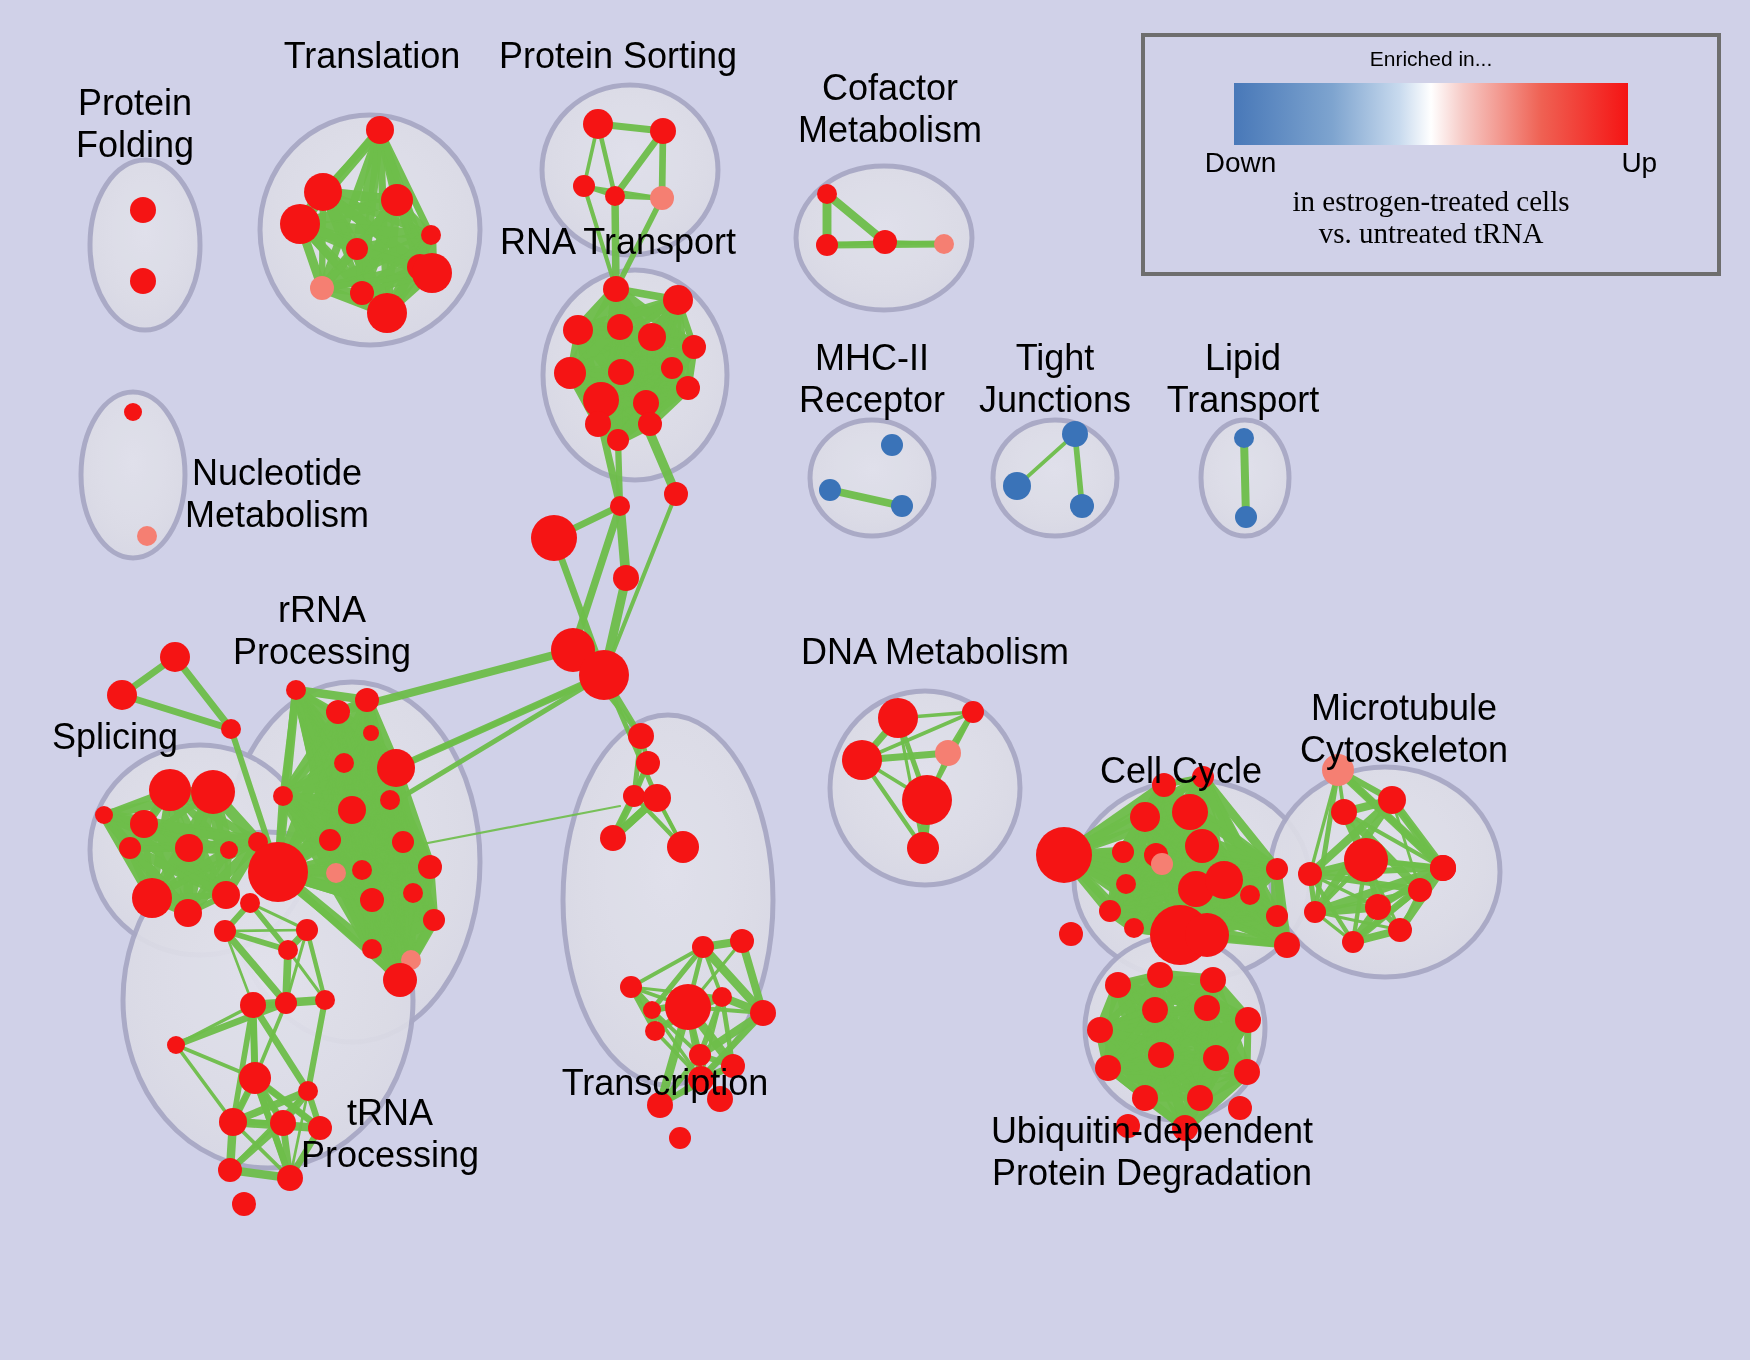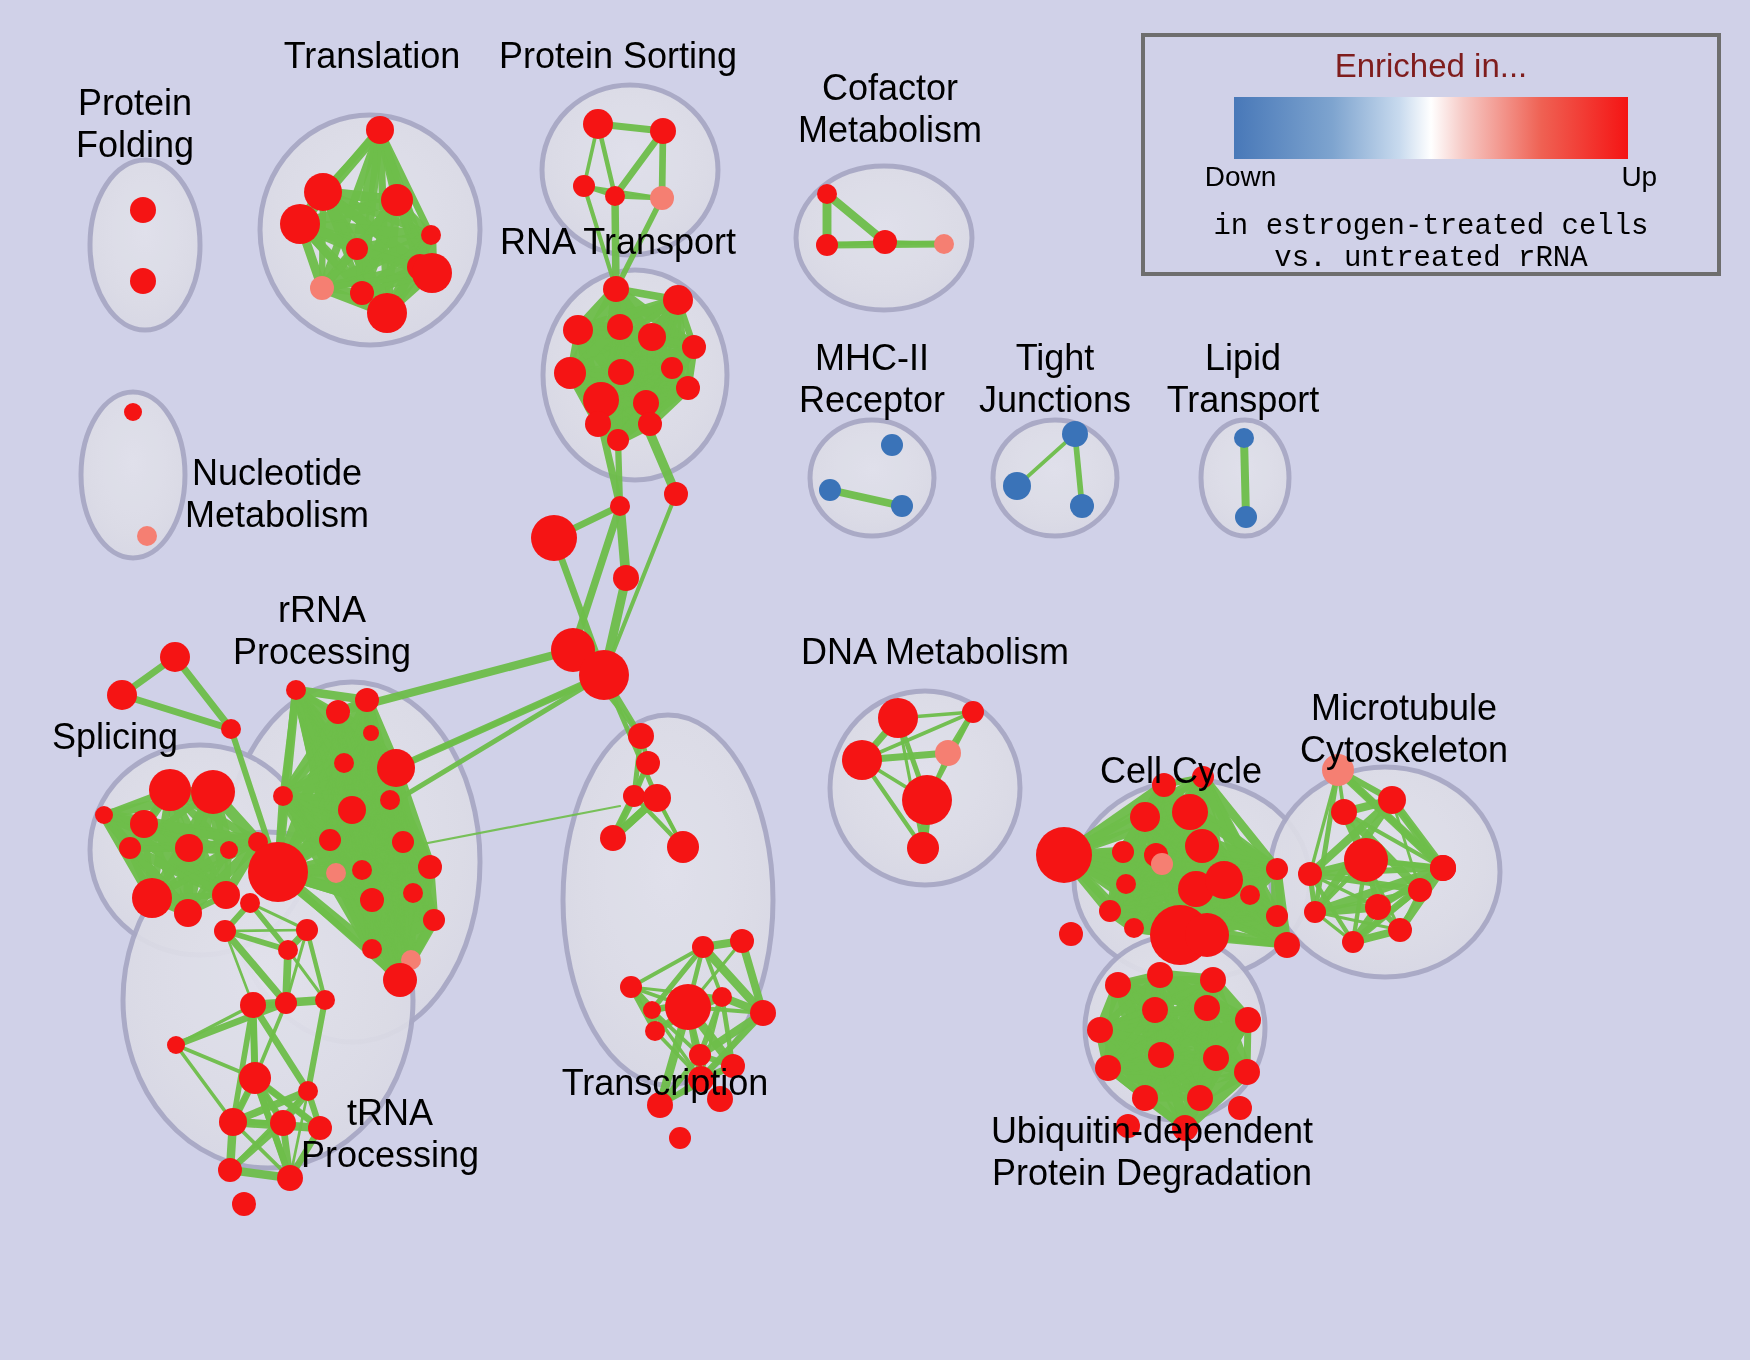--- a/index.html
+++ b/index.html
@@ -13,35 +13,35 @@
     text-anchor:middle; dominant-baseline:middle;
     white-space:pre;
   }
   .legend-box{
     position:absolute;
     border:4px solid #6e6e6e;
     background:#d0d1e8;
     box-sizing:border-box;
   }
   .legend-title{
-    text-align:center;font-size:33px;color:#7f1d1d;margin-top:10px;
+    text-align:center;font-size:21px;color:#000000;margin-top:10px;
     font-family:"Liberation Sans", sans-serif;
   }
   .legend-bar{
     height:62px;margin:12px auto 0 auto;
     background:linear-gradient(to right,#4878b8 0%, #6f9bcb 22%, #bcd2e8 40%, #ffffff 50%, #f3c4c2 60%, #ef5a4e 80%, #f51414 100%);
   }
   .legend-ends{
     display:flex;justify-content:space-between;
     font-size:28px;color:#000;margin-top:4px;
     font-family:"Liberation Sans", sans-serif;
   }
   .legend-sub{
-    text-align:center;font-size:29px;color:#000;line-height:1.12;margin-top:18px;
-    font-family:Liberation Mono, monospace;
+    text-align:center;font-size:29px;color:#000;line-height:1.12;margin-top:6px;
+    font-family:Liberation Serif, serif;
   }
 </style>
 </head>
 <body>
 
 <div id="stage" style="background: rgb(208, 209, 232);">
 
   <svg id="net" viewBox="0 0 1750 1360" xmlns="http://www.w3.org/2000/svg">
     <defs>
       <radialGradient id="clusterGrad" cx="50%" cy="42%" r="62%">
@@ -1158,17 +1158,17 @@
 
   <div class="legend-box" id="legend-box" style="left: 1141px; top: 33px; width: 580px; height: 243px;">
     <div class="legend-title">Enriched in...</div>
     <div class="legend-bar" id="legend-bar" style="width: 394.4px; background: linear-gradient(to right, rgb(72, 120, 184) 0%, rgb(126, 164, 207) 25%, rgb(200, 218, 238) 42%, rgb(255, 255, 255) 50%, rgb(246, 203, 199) 58%, rgb(239, 97, 83) 78%, rgb(245, 20, 20) 100%);"></div>
     <div class="legend-ends" id="legend-ends" style="width: 452.4px; margin: 2px auto 0px;">
       <span>Down</span>
       <span>Up</span>
     </div>
     <div class="legend-sub">
       <div>in estrogen-treated cells</div>
-      <div>vs. untreated rRNA</div>
+      <div>vs. untreated tRNA</div>
     </div>
   </div>
 
 </div>
 
 </body></html>

